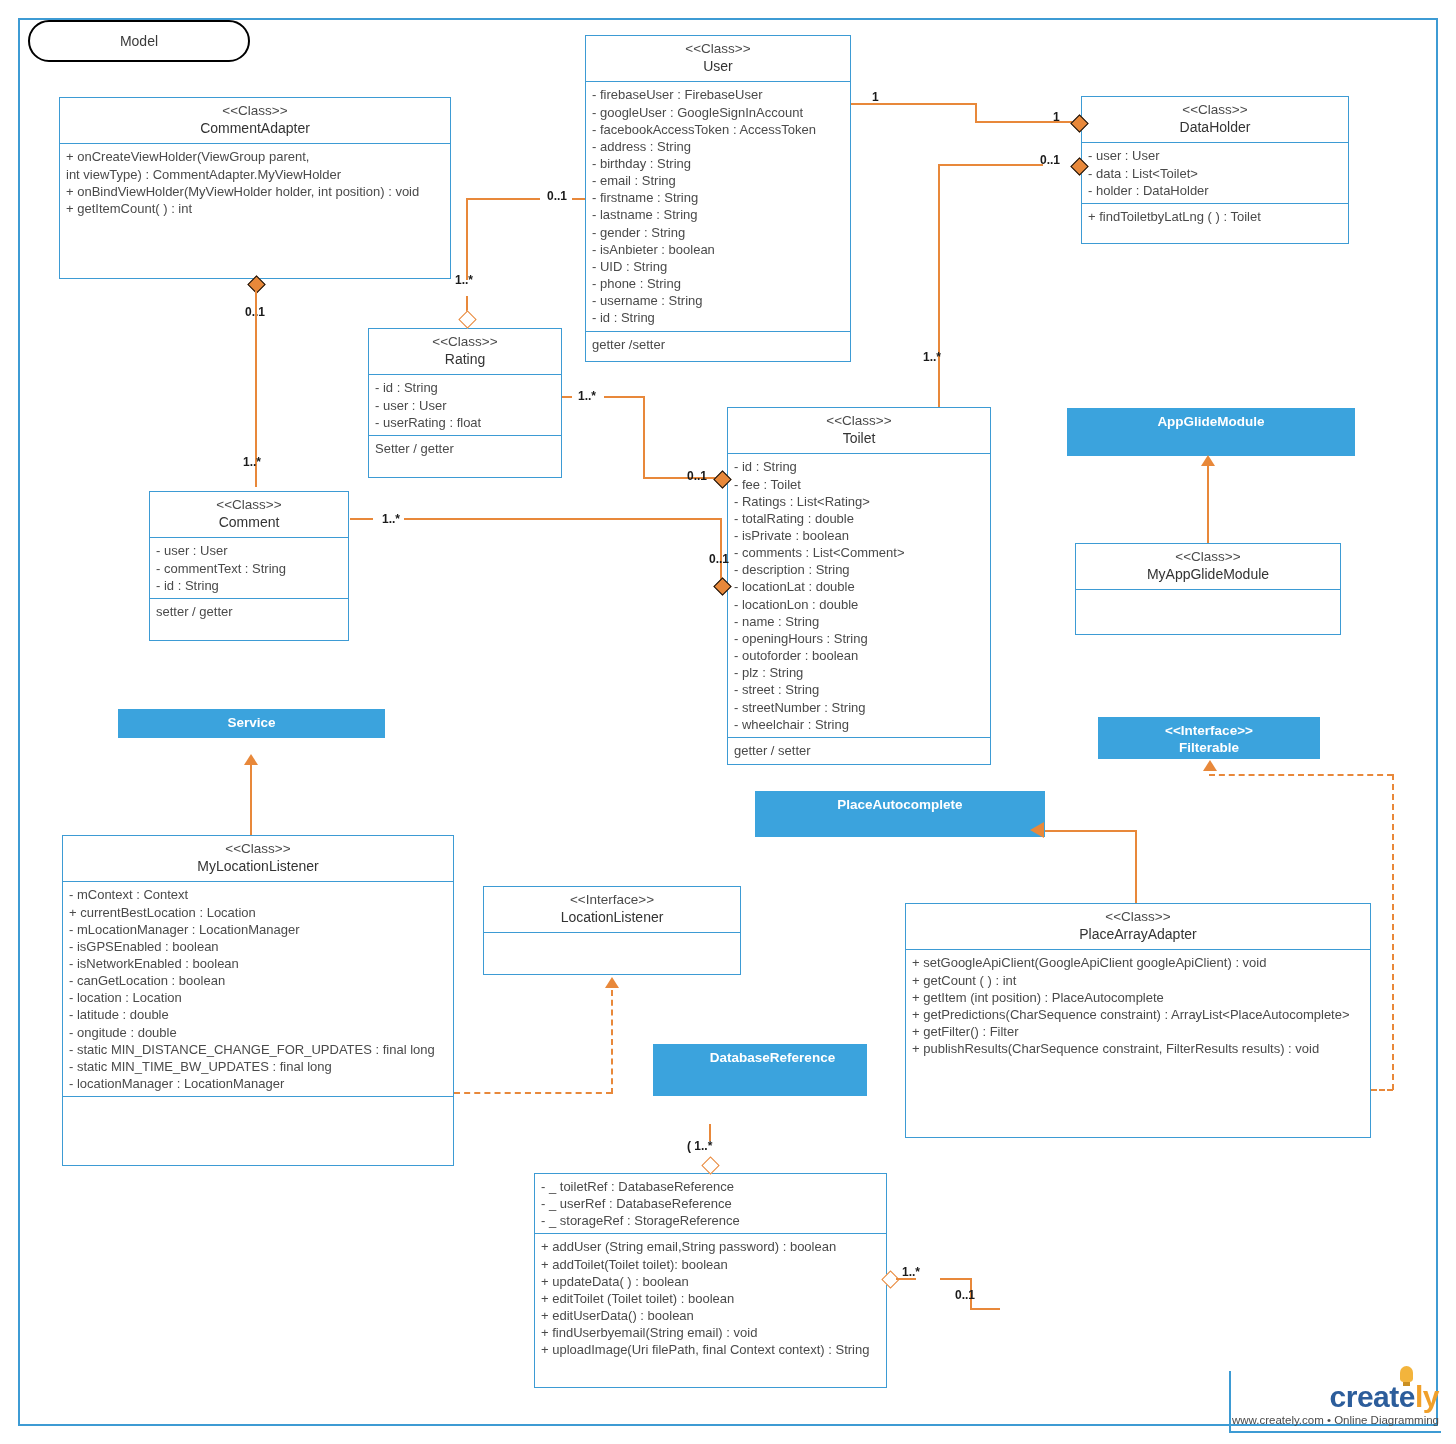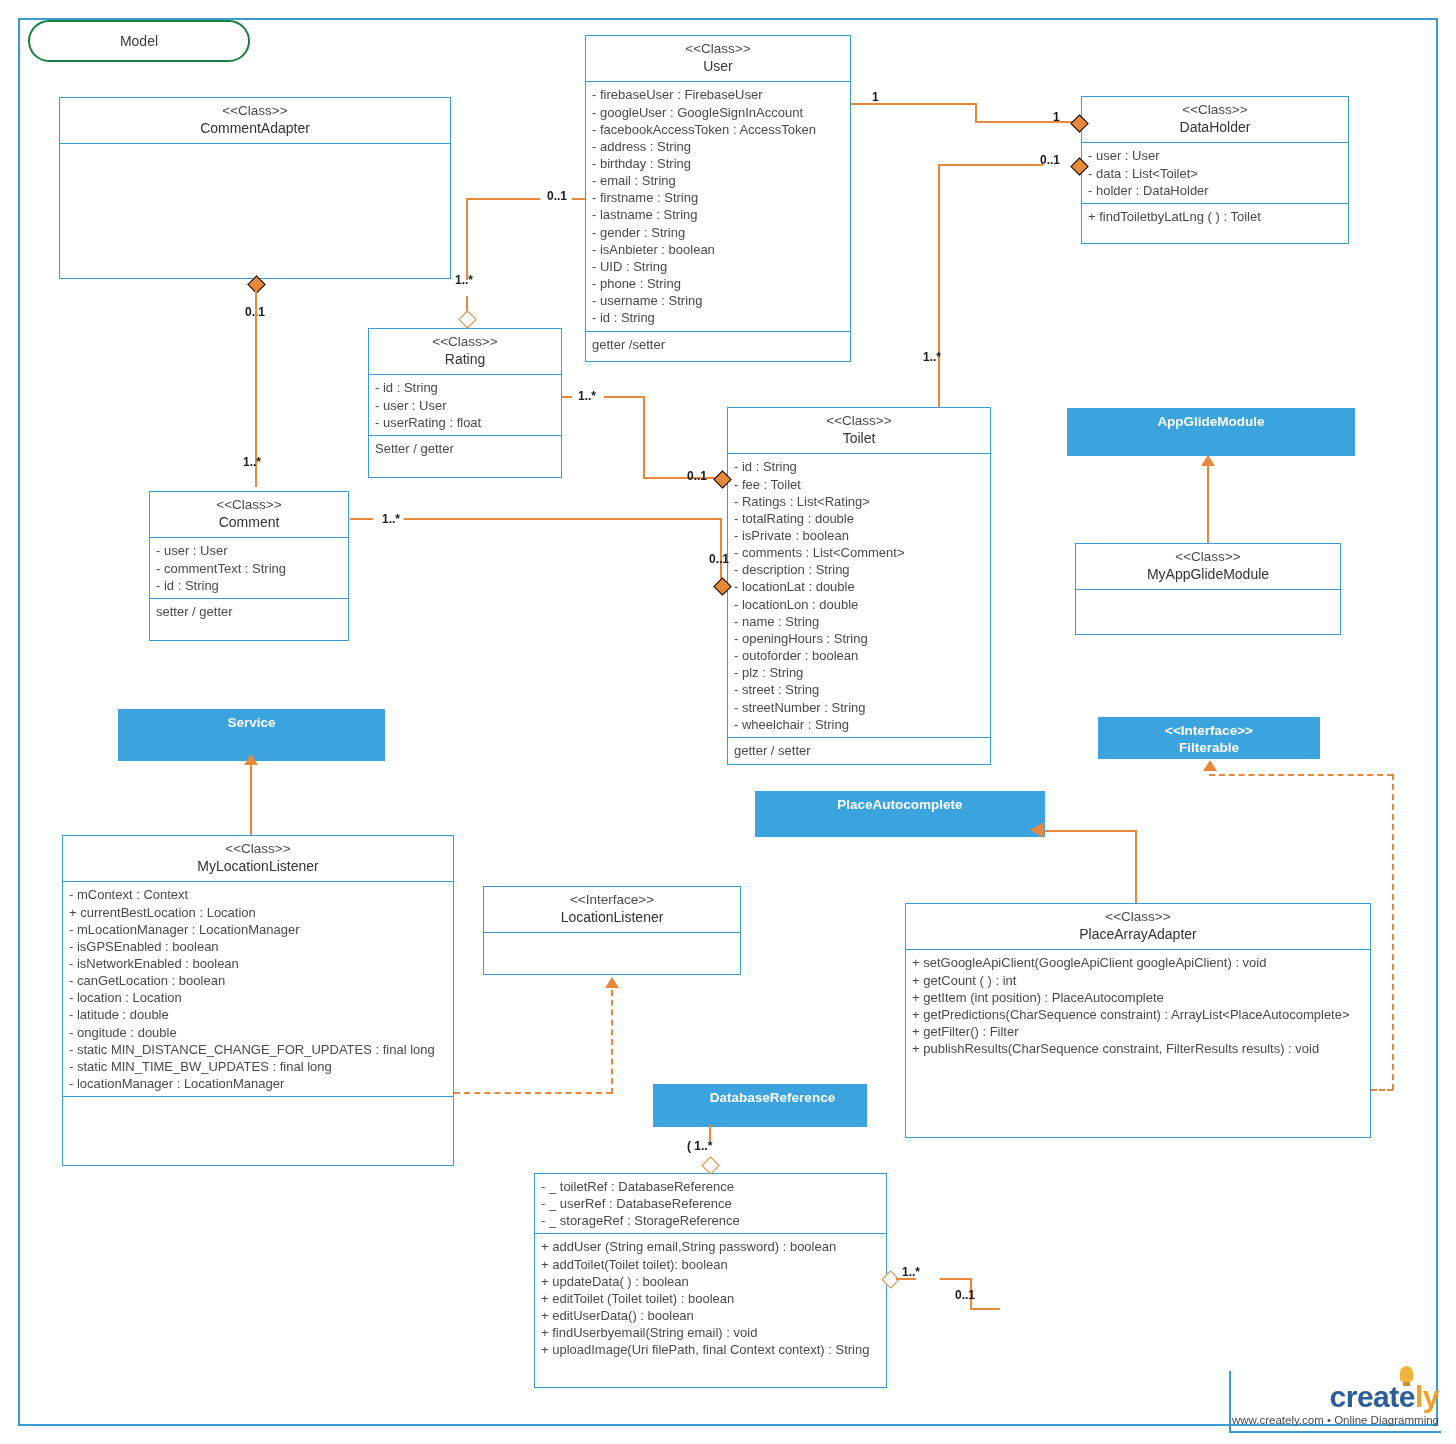--- a/index.html
+++ b/index.html
@@ -1,21 +1,21 @@
 <!DOCTYPE html>
 <html><head>
 <meta charset="utf-8">
 <style>
   html,body{margin:0;padding:0;background:#ffffff;}
   body{font-family:"Liberation Sans",sans-serif;}
   #canvas{position:relative;width:1456px;height:1444px;background:#fff;overflow:hidden;}
 
   
   .frame{position:absolute;border:2px solid #3d9bd4;box-sizing:border-box;}
-  .frame-tab{position:absolute;border:2px solid #15803d;border-radius:26px;box-sizing:border-box;
+  .frame-tab{position:absolute;border:2px solid #000000;border-radius:26px;box-sizing:border-box;
              background:#fff;display:flex;align-items:center;justify-content:center;}
   .frame-tab span{font-size:14px;color:#3b3b3b;}
 
   
   .cls{position:absolute;border:1.6px solid #3d9bd4;box-sizing:border-box;background:#fff;}
   .cls .hdr{text-align:center;padding:5px 4px 6px;border-bottom:1.6px solid #3d9bd4;line-height:1.25;}
   .cls .stereo{font-size:13.5px;color:#4a4a4a;display:block;}
   .cls .cname{font-size:14px;color:#333;display:block;}
   .cls .sec{padding:4px 6px 4px 6px;line-height:1.32;}
   .cls .sec.bordered{border-bottom:1.6px solid #3d9bd4;}
@@ -57,20 +57,26 @@
 
   <div class="frame" style="left:18px;top:18px;width:1420px;height:1408px;"></div>
   <div class="frame-tab" style="left:28px;top:20px;width:222px;height:42px;">
     <span>Model</span>
   </div>
 
   <div class="cls" style="left:59px;top:97px;width:392px;height:182px;">
     <div class="hdr">
       <span class="stereo">&lt;&lt;Class&gt;&gt;</span>
       <span class="cname">CommentAdapter</span>
+    </div>
+    <div class="sec">
+      <div>+ onCreateViewHolder(ViewGroup parent,</div>
+      <div>int viewType) : CommentAdapter.MyViewHolder</div>
+      <div>+ onBindViewHolder(MyViewHolder holder, int position) : void</div>
+      <div>+ getItemCount( ) : int</div>
     </div>
   </div>
 
   <div class="cls" style="left:585px;top:35px;width:266px;height:327px;">
     <div class="hdr">
       <span class="stereo">&lt;&lt;Class&gt;&gt;</span>
       <span class="cname">User</span>
     </div>
     <div class="sec bordered">
       <div>- firebaseUser : FirebaseUser</div>
@@ -171,21 +177,21 @@
   </div>
 
   <div class="cls" style="left:1075px;top:543px;width:266px;height:92px;">
     <div class="hdr">
       <span class="stereo">&lt;&lt;Class&gt;&gt;</span>
       <span class="cname">MyAppGlideModule</span>
     </div>
     <div class="sec" style="height:40px;"></div>
   </div>
 
-  <div class="solid" style="left:118px;top:709px;width:267px;height:52px;">
+  <div class="solid" style="left:118px;top:709px;width:267px;height:29px;">
     <span>Service</span>
   </div>
 
   <div class="solid" style="left:1098px;top:717px;width:222px;height:42px;">
     <span>&lt;&lt;Interface&gt;&gt;</span>
     <span class="l2">Filterable</span>
   </div>
 
   <div class="solid" style="left:755px;top:791px;width:290px;height:46px;">
     <span>PlaceAutocomplete</span>
@@ -228,21 +234,21 @@
     <div class="sec">
       <div>+ setGoogleApiClient(GoogleApiClient googleApiClient) : void</div>
       <div>+ getCount ( ) : int</div>
       <div>+ getItem (int position) : PlaceAutocomplete</div>
       <div>+ getPredictions(CharSequence constraint) : ArrayList&lt;PlaceAutocomplete&gt;</div>
       <div>+ getFilter() : Filter</div>
       <div>+ publishResults(CharSequence constraint, FilterResults results) : void</div>
     </div>
   </div>
 
-  <div class="solid" style="left:653px;top:1084px;width:214px;height:43px;padding-left:25px;">
+  <div class="solid" style="left:653px;top:1044px;width:214px;height:52px;padding-left:25px;">
     <span>DatabaseReference</span>
   </div>
 
   <div class="cls" style="left:534px;top:1173px;width:353px;height:215px;">
     <div class="sec bordered">
       <div>- _ toiletRef : DatabaseReference</div>
       <div>- _ userRef : DatabaseReference</div>
       <div>- _ storageRef : StorageReference</div>
     </div>
     <div class="sec">

